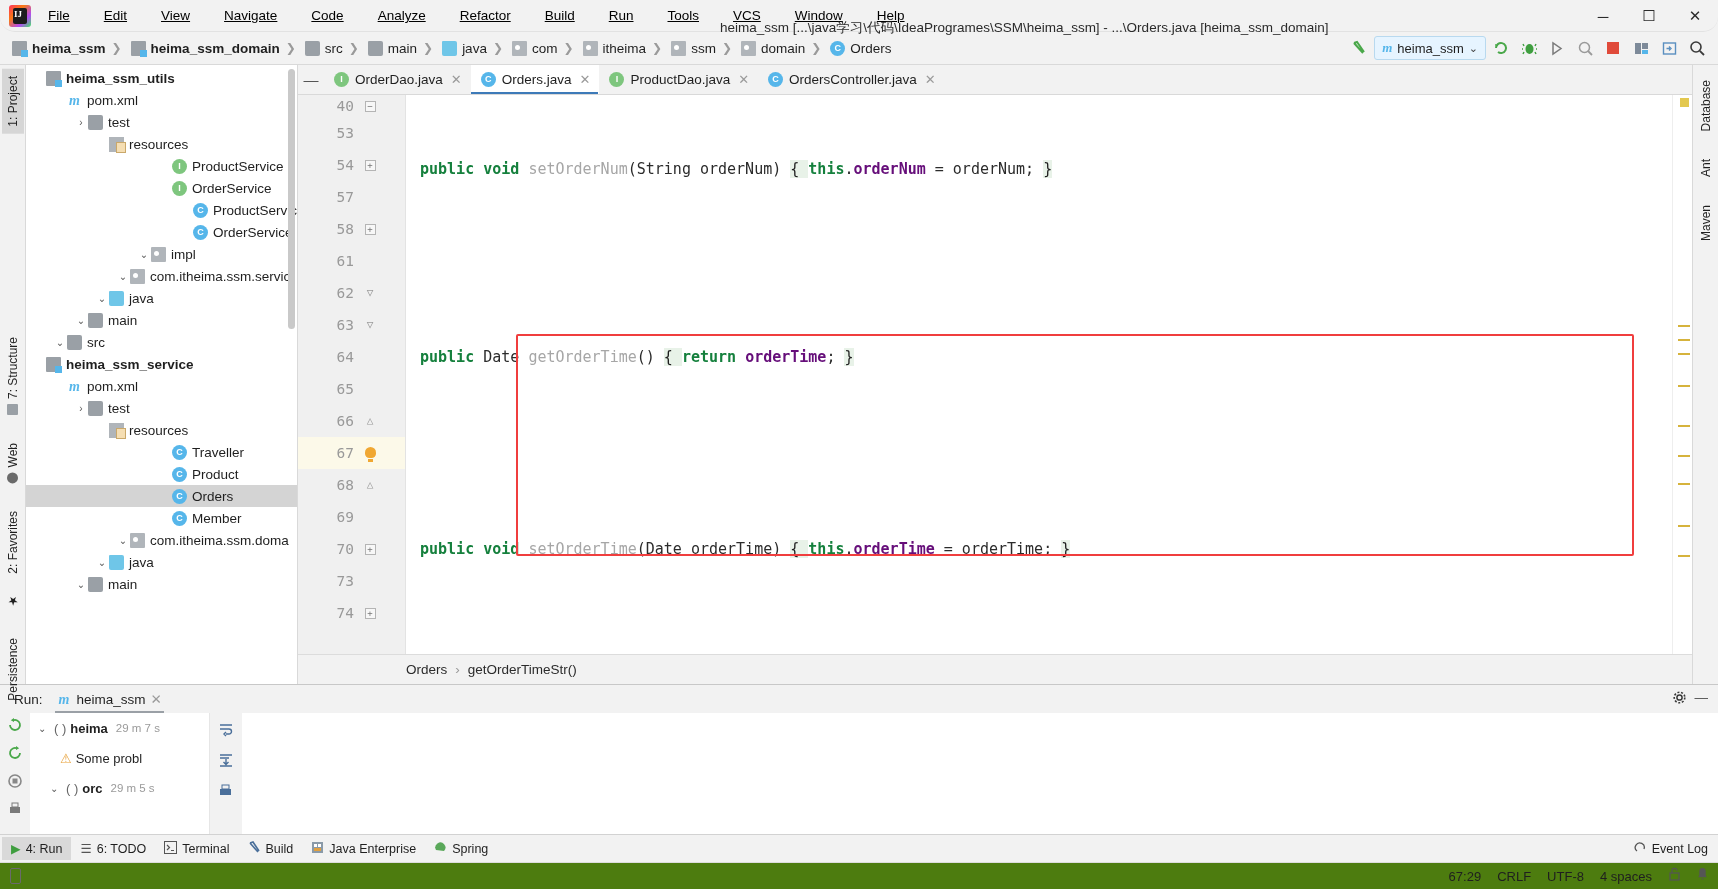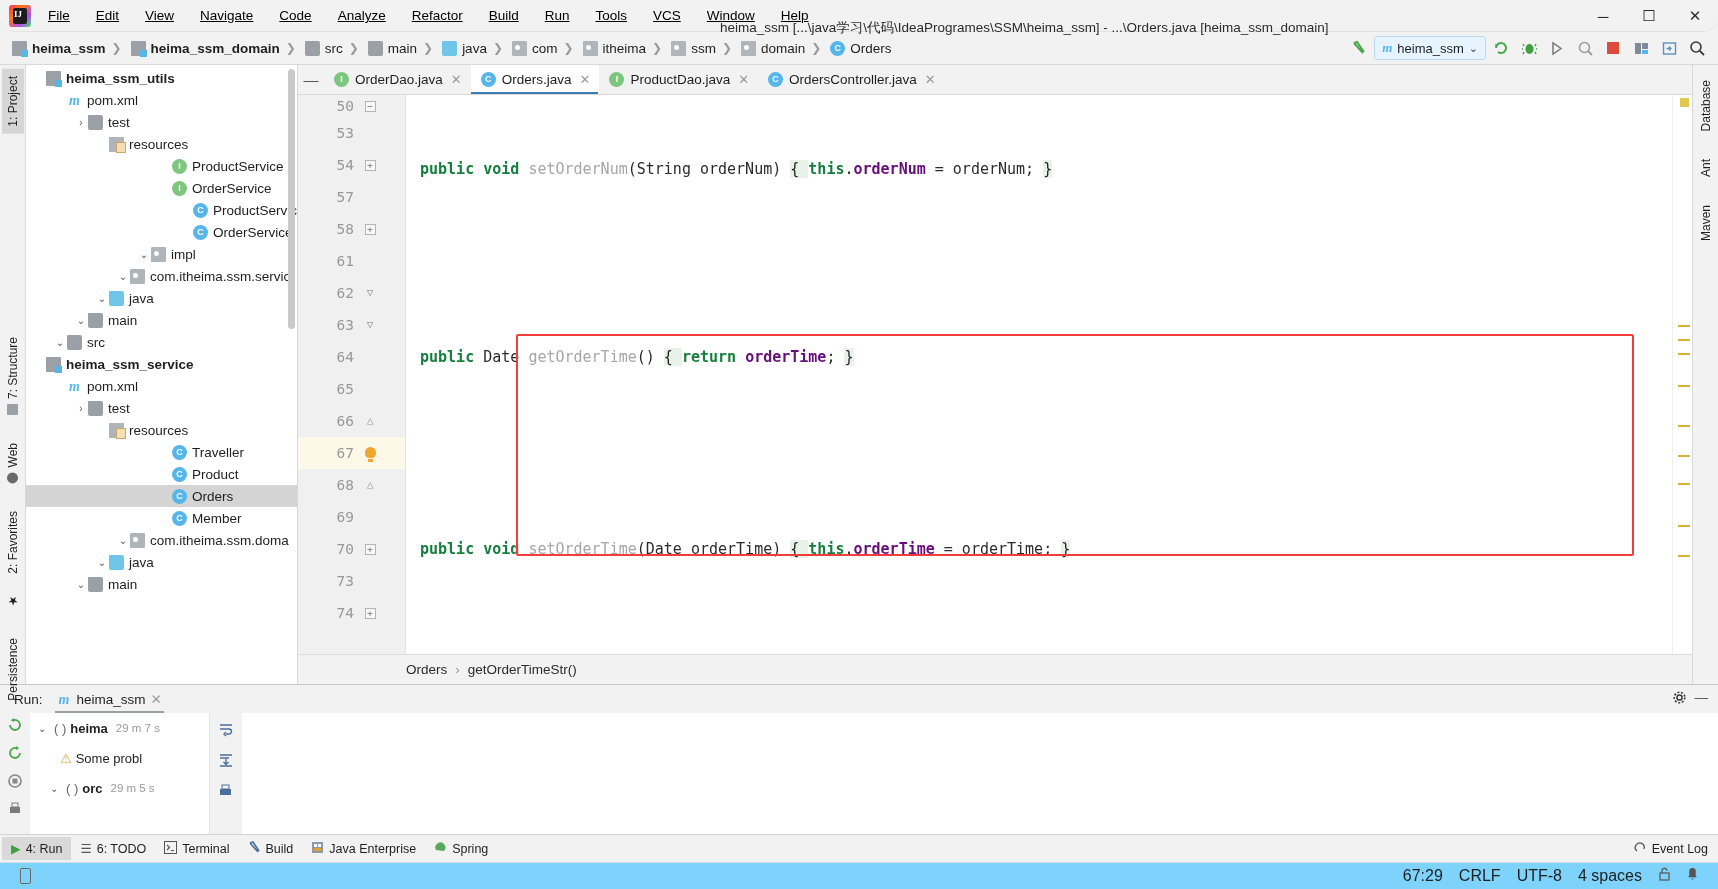--- a/index.html
+++ b/index.html
@@ -19,21 +19,21 @@
     height: 32px; min-height: 32px; display: flex; align-items: center;
     background: #f2f2f2; border-bottom: 1px solid #e2e2e2;
     position: relative;
     border-radius: 15px;
   }
   .ij-logo { width: 22px; height: 22px; margin: 0 8px 0 9px; position: relative; flex: 0 0 auto; }
   .ij-logo .sq { position:absolute; inset:0; border-radius:3px;
     background: linear-gradient(135deg,#fe315d 0%,#f97a12 35%,#b24bf3 70%,#3dea62 100%); }
   .ij-logo .inner { position:absolute; left:4px; top:3px; width:14px; height:16px; background:#1c1c1c; border-radius:2px;}
   .ij-logo .ij { position:absolute; left:5px; top:4px; color:#fff; font-size:9px; font-weight:bold; font-family:"Liberation Serif",serif;}
-  .menubar { display: flex; align-items: center; gap: 8px; height: 100%; }
+  .menubar { display: flex; align-items: center; gap: 16px; height: 100%; }
   .menubar .mi {
     padding: 5px 9px; font-size: 13.5px; color: #000; cursor: default; white-space: nowrap;
   }
   .menubar .mi u { text-decoration: underline; }
   .win-title {
     position: absolute; left: 720px; top: 12px; height: 32px; line-height: 32px;
     font-size: 13.5px; color: #2b2b2b; white-space: nowrap;
   }
   .win-ctl { margin-left: auto; display: flex; height: 100%; }
   .win-ctl div { width: 46px; height: 32px; display:flex; align-items:center; justify-content:center; font-size:15px; color:#2b2b2b; }
@@ -165,21 +165,21 @@
   .console .clipped { color:#8a8a8a; }
   .runrightstrip { width:32px; background:#f2f2f2; display:flex; flex-direction:column; align-items:center; gap:12px; padding-top:8px; color:#3a6ea5;}
 
   
   .twbar { height:28px; flex:0 0 28px; display:flex; align-items:center; background:#f2f2f2; border-top:1px solid #d2d2d2; font-size:12.5px; padding-left:2px; gap:0;}
   .twitem { display:flex; align-items:center; gap:5px; padding:4px 9px; white-space:nowrap;}
   .twitem.active { background:#d9d9d9; }
   .twbar .right { margin-left:auto; display:flex; align-items:center; gap:5px; padding-right:10px;}
 
   
-  .statusbar { height:27px; flex:0 0 27px; display:flex; align-items:center; background:#7dd3fc; border-top:1px solid #dcdcdc; font-size:16px; padding:0 20px;}
+  .statusbar { height:27px; flex:0 0 27px; display:flex; align-items:center; background:#4d7c0f; border-top:1px solid #dcdcdc; font-size:13px; padding:0 10px;}
   .statusbar .right { margin-left:auto; display:flex; align-items:center; gap:16px;}
   .phone { width:11px;height:16px;border:1.5px solid #6a6a6a;border-radius:2px;}
 </style>
 </head>
 <body>
 
 <div class="app">
 
   <div class="titlebar">
     <div class="ij-logo">
@@ -516,21 +516,21 @@
           <span class="ic classc">C</span>
           <span>OrdersController.java</span>
           <span class="x">✕</span>
         </div>
       </div>
 
       <div class="editor-body">
 
         <div class="gutter">
           <div class="gline" style="height:22px;line-height:22px;">
-              <span class="num">50</span>
+              <span class="num">40</span>
               <span class="fold"><span class="foldbox">−</span></span>
             </div>
           <div class="gline">
               <span class="num">53</span>
               <span class="fold"></span>
             </div>
           <div class="gline">
               <span class="num">54</span>
               <span class="fold"><span class="foldbox">+</span></span>
             </div>

